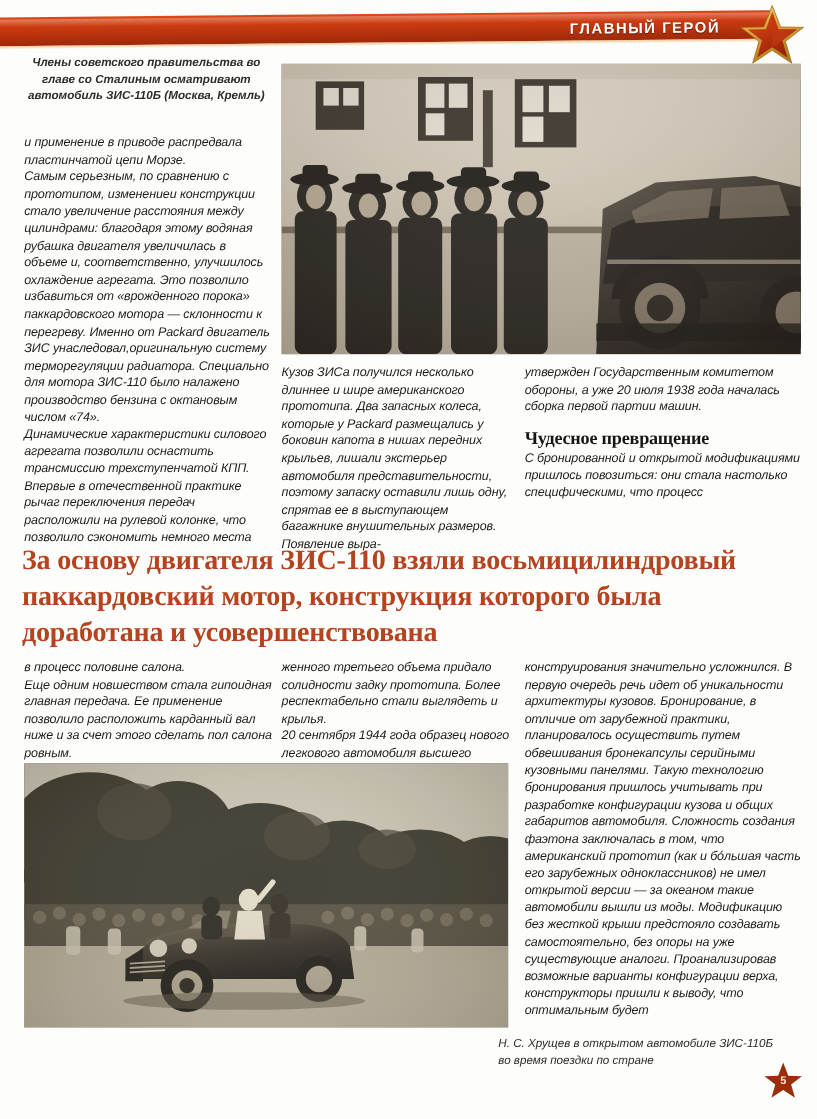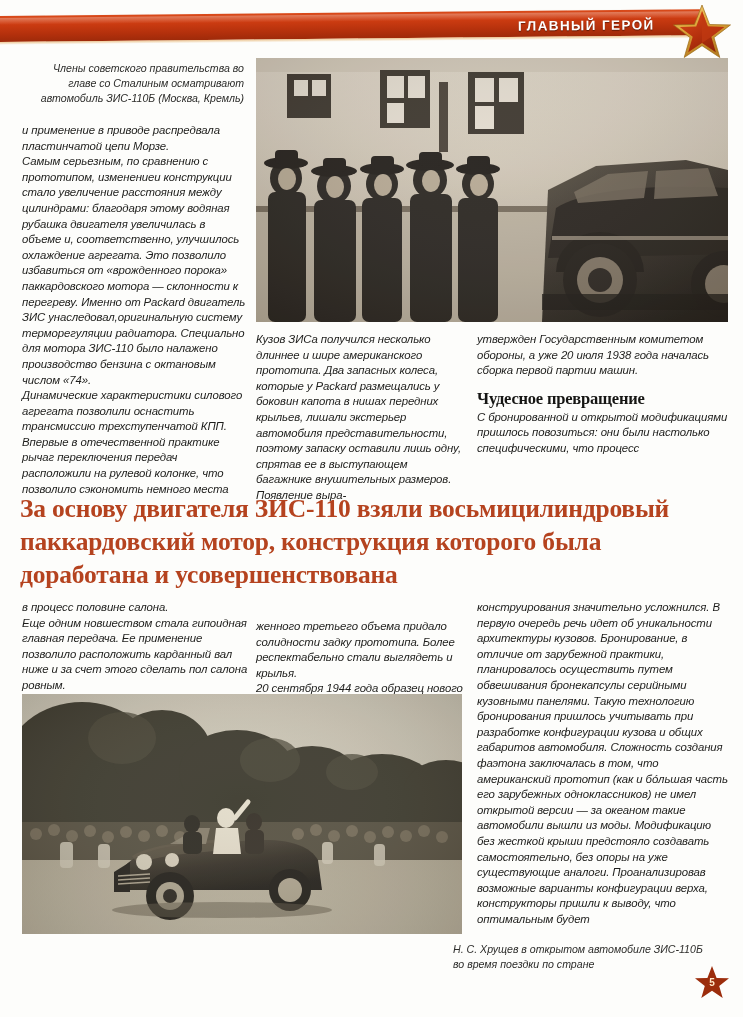--- a/index.html
+++ b/index.html
@@ -109,36 +109,37 @@
   .caption {
     position: absolute;
     font-family: "Liberation Sans", sans-serif;
     font-style: italic;
     font-size: 10.6px;
     line-height: 15px;
     color: #2c2c2a;
   }
   .caption-top {
     left: 22px;
-    top: 61px;
+    top: 50px;
     width: 222px;
-    text-align: right;
+    text-align: center;
+    font-weight: bold;
   }
   .caption-bottom {
     left: 453px;
     top: 942px;
     width: 252px;
     text-align: left;
   }
 
   .col-l-1 { left: 22px;  top: 123px; width: 224px; }
   .col-m-1 { left: 256px; top: 332px; width: 207px; }
   .col-r-1 { left: 477px; top: 332px; width: 252px; }
   .col-l-2 { left: 22px;  top: 600px; width: 226px; }
-  .col-m-2 { left: 256px; top: 619px; width: 207px; }
+  .col-m-2 { left: 256px; top: 600px; width: 207px; }
   .col-r-2 { left: 477px; top: 600px; width: 252px; }
 
   .subhead {
     font-family: "Liberation Serif", serif;
     font-weight: bold;
     font-size: 16.5px;
     line-height: 19px;
     color: #161614;
     margin: 10px 0 2px 0;
     letter-spacing: -0.2px;
@@ -321,21 +322,21 @@
     <p>Динамические характеристики силового агрегата позволили оснастить трансмиссию трехступенчатой КПП. Впервые в отечественной практике рычаг переключения передач расположили на рулевой колонке, что позволило сэкономить немного места</p>
   </div>
 
   <div class="col col-m-1">
     <p>Кузов ЗИСа получился несколько длиннее и шире американского прототипа. Два запасных колеса, которые у Packard размещались у боковин капота в нишах передних крыльев, лишали экстерьер автомобиля представительности, поэтому запаску оставили лишь одну, спрятав ее в выступающем багажнике внушительных размеров. Появление выра-</p>
   </div>
 
   <div class="col col-r-1">
     <p>утвержден Государственным комитетом обороны, а уже 20 июля 1938 года началась сборка первой партии машин.</p>
     <h2 class="subhead">Чудесное превращение</h2>
-    <p>С бронированной и открытой модификациями пришлось повозиться: они были настолько специфическими, что процесс</p>
+    <p>С бронированной и открытой модификациями пришлось повозиться: они стала настолько специфическими, что процесс</p>
   </div>
 
   <div class="pullquote">
     <div>За основу двигателя ЗИС-110 взяли восьмицилиндровый</div>
     <div>паккардовский мотор, конструкция которого была</div>
     <div>доработана и усовершенствована</div>
   </div>
 
   <div class="col col-l-2">
     <p>в процесс половине салона.</p>

